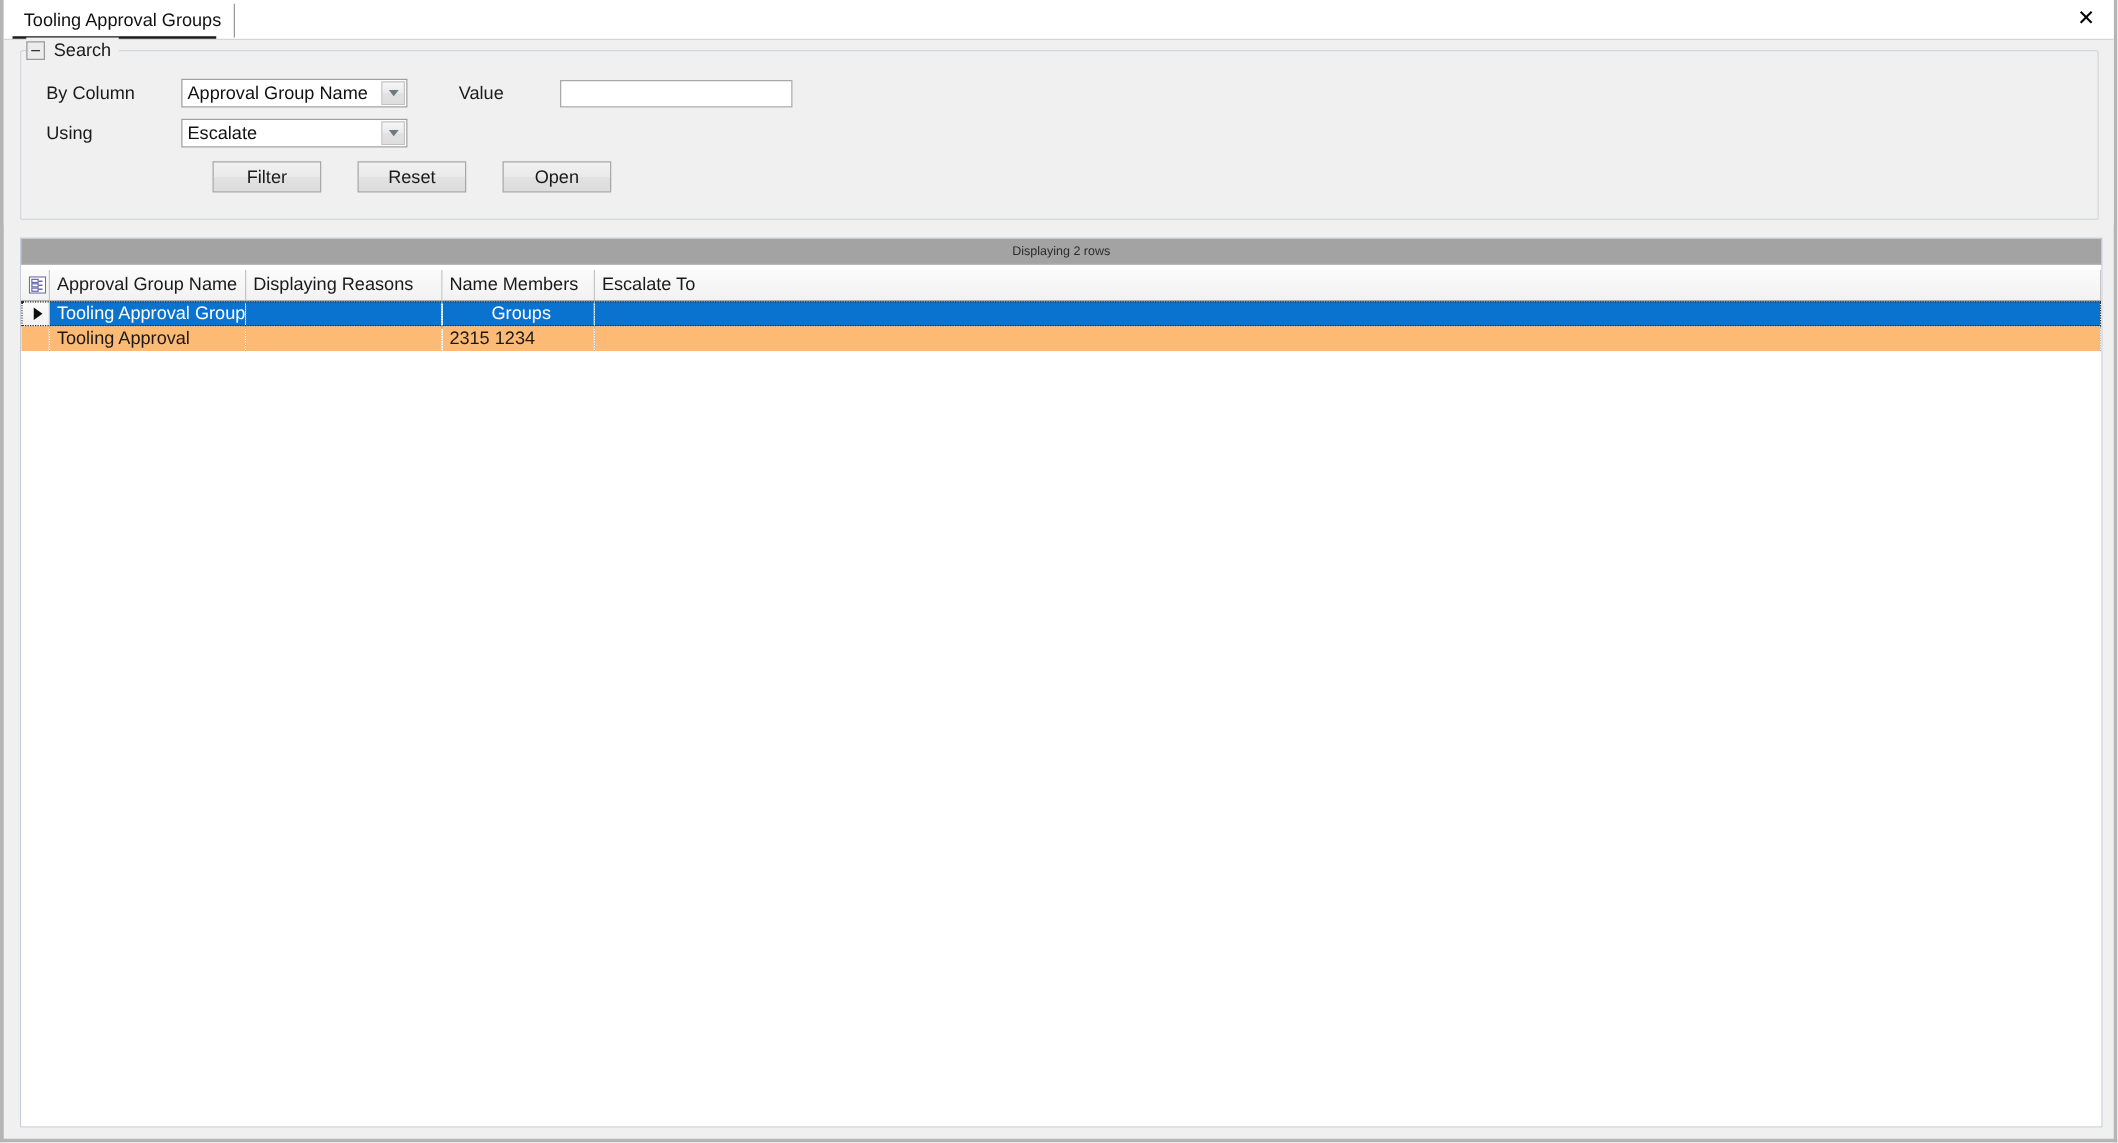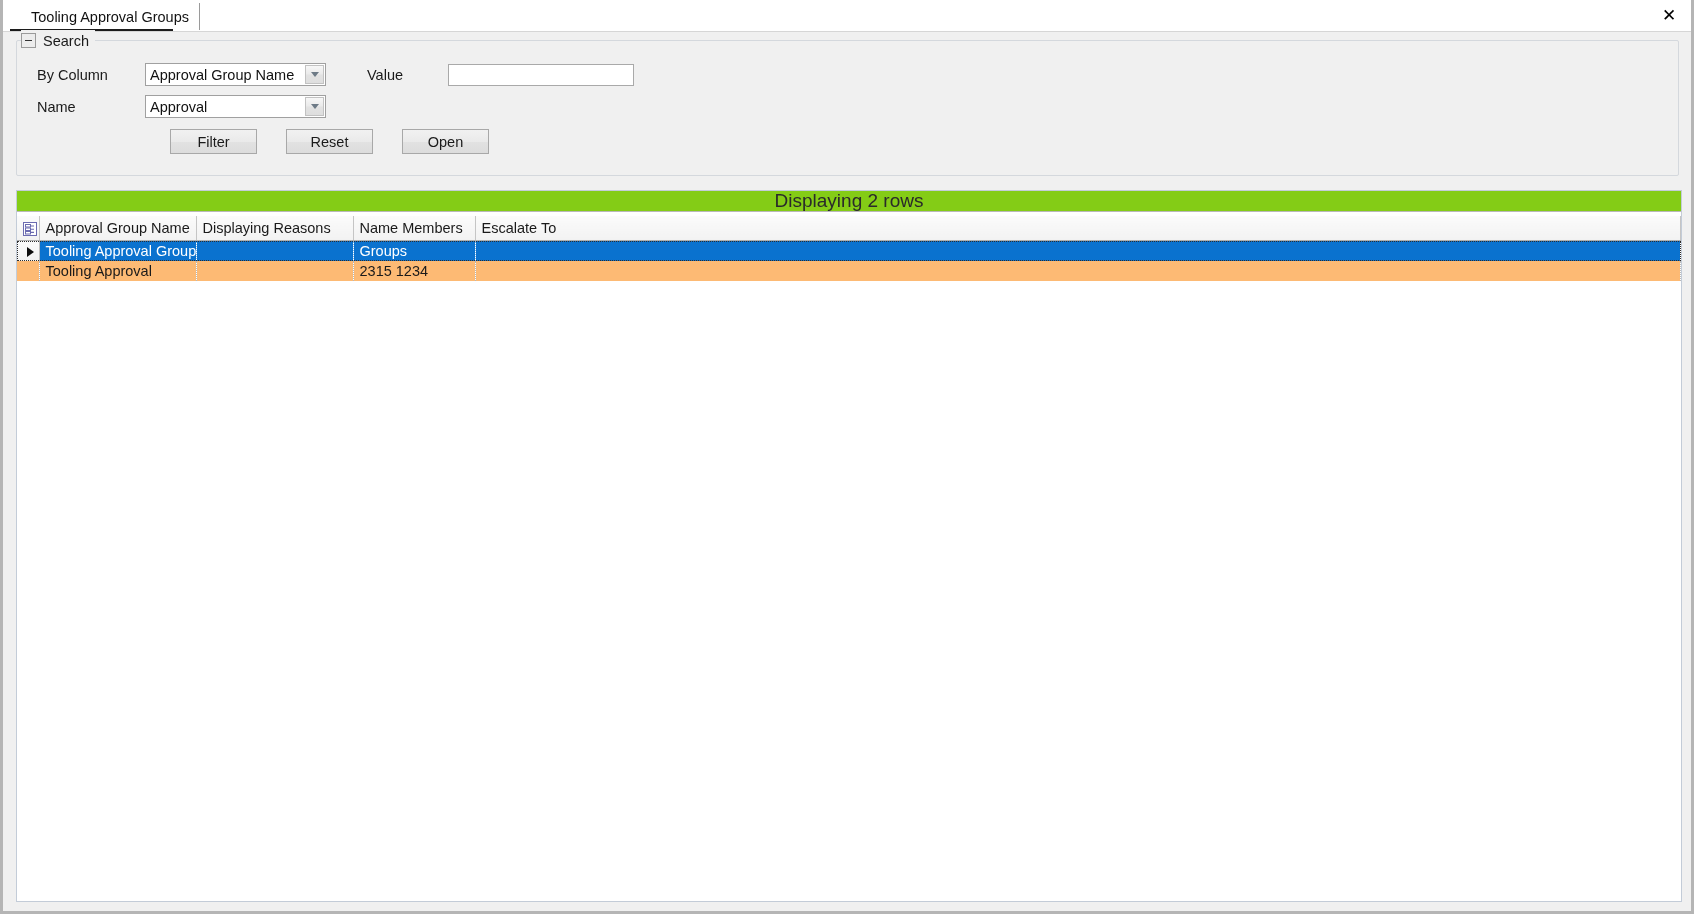--- a/index.html
+++ b/index.html
@@ -36,21 +36,21 @@
   
   .tabstrip {
     height: 31px;
     background: #ffffff;
     position: relative;
     flex: 0 0 auto;
     border-bottom: 1px solid #d6d6d6;
   }
   .tab {
     position: absolute;
-    left: 19px;
+    left: 7px;
     top: 3px;
     height: 27px;
     padding: 0 10px 0 9px;
     display: flex;
     align-items: center;
     background: #ffffff;
     border-right: 1px solid #9a9a9a;
     box-sizing: border-box;
     font-size: 14.5px;
     color: #111;
@@ -228,26 +228,26 @@
     width: 1666px;
     height: 712px;
     border: 1px solid #c3ccd8;
     box-sizing: border-box;
     background: #ffffff;
     display: flex;
     flex-direction: column;
   }
   .grid-caption {
     height: 20px;
-    background: #84cc16;
+    background: #a3a3a3;
     border-bottom: 1px solid #b9b9b9;
     display: flex;
     align-items: center;
     justify-content: center;
-    font-size: 19px;
+    font-size: 10px;
     color: #2a2a2a;
     flex: 0 0 auto;
   }
   .grid-toolbar {
     height: 4px;
     background: #ffffff;
     flex: 0 0 auto;
   }
   .grid-scroll {
     flex: 1 1 auto;
@@ -304,20 +304,21 @@
     vertical-align: middle;
   }
   tr.selected td {
     background: #0a72cf;
     color: #ffffff;
     border-right: 1px dotted #7fb8e8;
   }
   tr.selected {
     outline: 1px dotted #2d2d2d;
     outline-offset: -1px;
+    text-align: center;
   }
   tr.selected td.rowhdr {
     background: linear-gradient(to bottom, #fbfbfb 0%, #f1f1f1 100%);
     color: #000;
     border-right: 1px solid #bfbfbf;
   }
   tr.alt td {
     background: #fdba74;
   }
   .arrow-marker {
@@ -362,23 +363,23 @@
           <span class="combo-text">Approval Group Name</span>
           <span class="combo-btn">
               <span class="chev"></span>
             </span>
         </div>
         <span class="lbl" style="margin-left:18px;">Value</span>
         <input class="textbox" style="margin-left: 22px;" type="text" value="">
       </div>
 
       <div class="form-row" style="left:20px; top:54px;">
-        <span class="lbl" style="width:85px;">Name</span>
+        <span class="lbl" style="width:85px;">Using</span>
         <div class="combo">
-          <span class="combo-text">Approval</span>
+          <span class="combo-text">Escalate</span>
           <span class="combo-btn">
               <span class="chev"></span>
             </span>
         </div>
       </div>
 
       <div class="form-row" style="left:105px; top:88px;margin-left:48px;">
         <div class="btn">Filter</div>
         <div class="btn" style="margin-left:6px;">Reset</div>
         <div class="btn" style="margin-left:6px;">Open</div>

